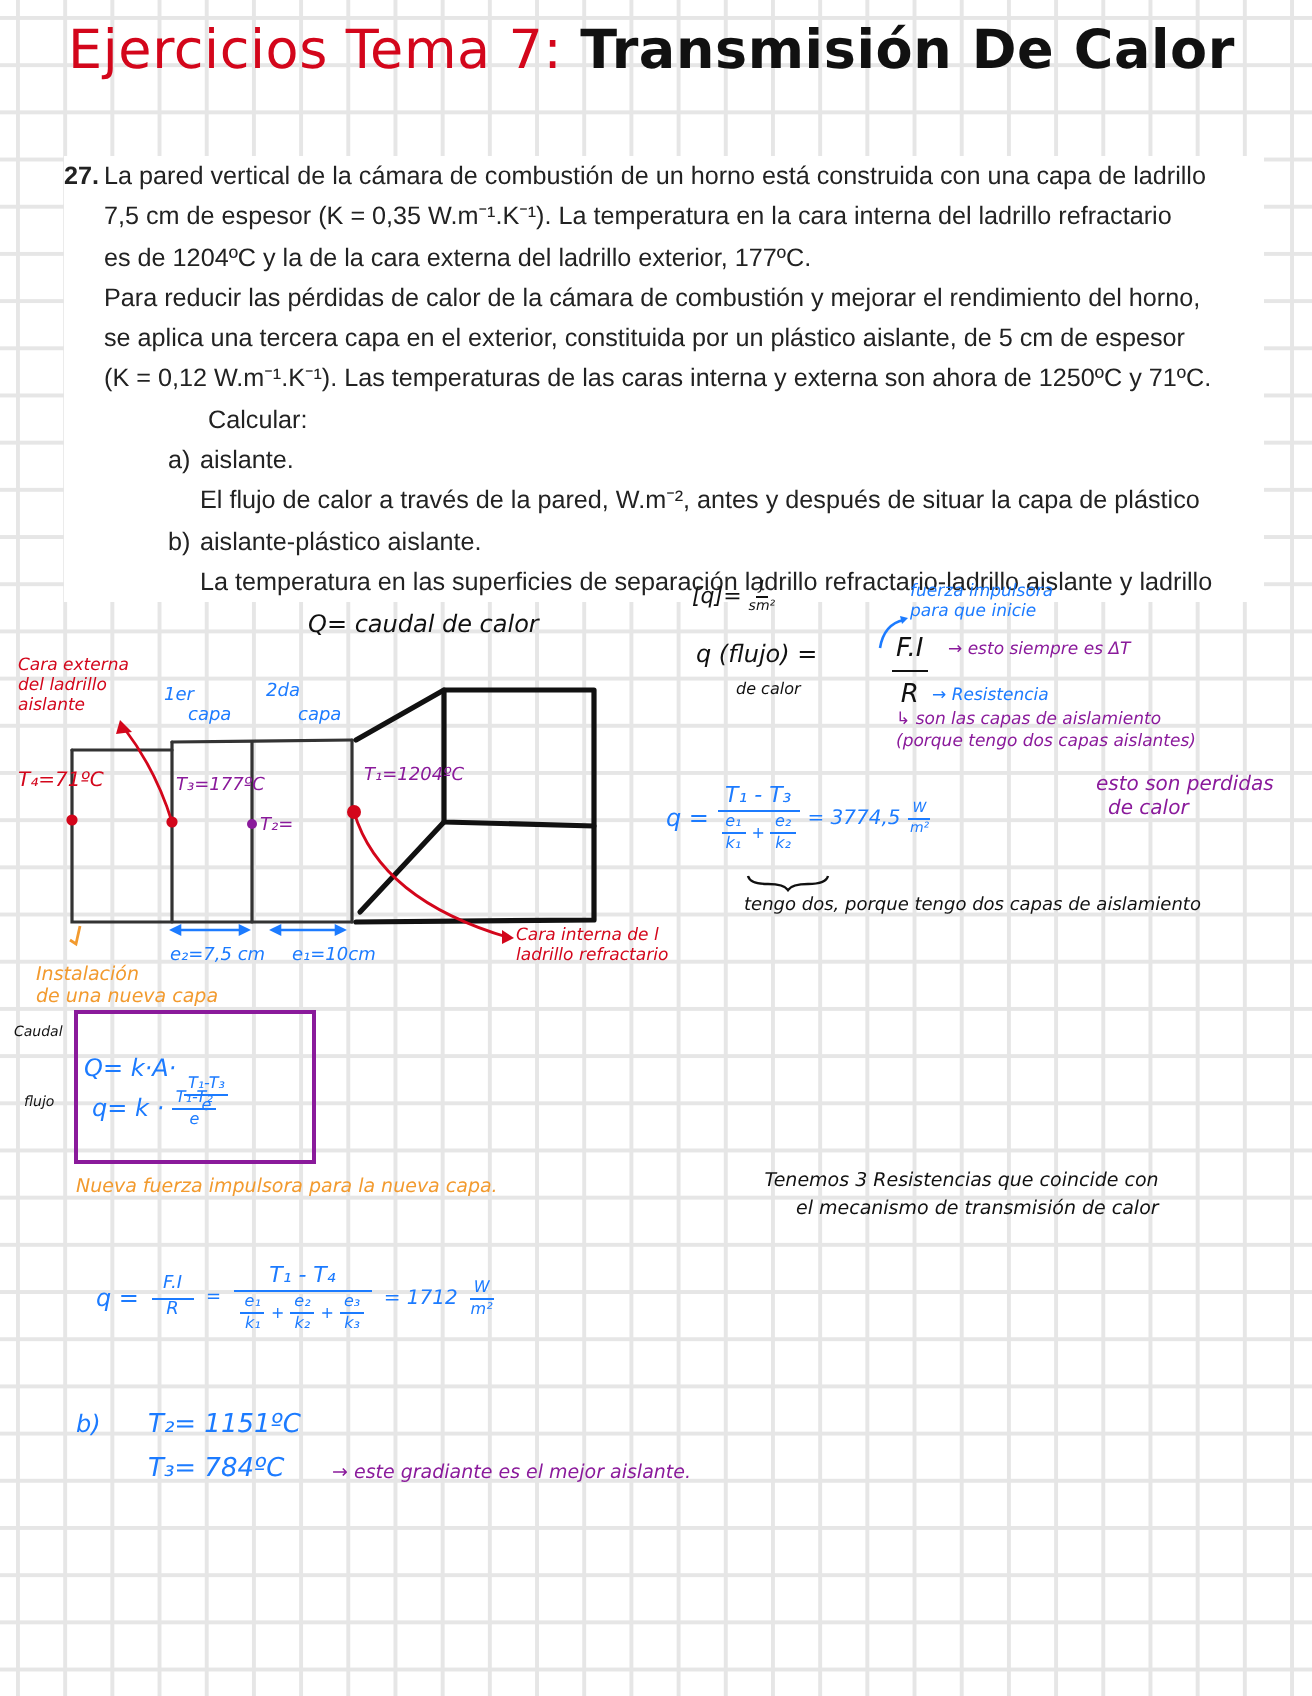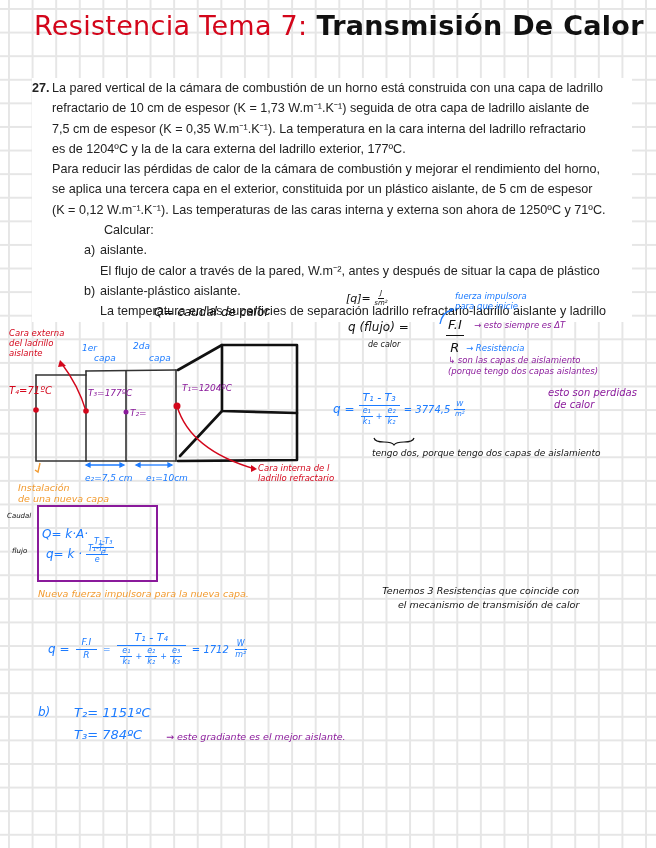--- a/index.html
+++ b/index.html
@@ -44,29 +44,28 @@
       border: 2px solid #8a1a9b; background: transparent;
     }
     .frac { display: inline-flex; flex-direction: column; align-items: center; vertical-align: middle; line-height: 1; }
     .frac .num-p { border-bottom: 1.5px solid currentColor; padding: 0 2px 1px; }
     .frac .den-p { padding-top: 1px; }
   </style>
 </head>
 <body>
 
 <div id="title" class="abs">
-  <span class="t-red">Resistencia Tema 7:</span>
+  <span class="t-red">Ejercicios Tema 7:</span>
   <span class="t-black">Transmisión De Calor</span>
 </div>
 
 <div id="problem">
   <span class="num">27.</span>
   <div class="para">
     <div>La pared vertical de la cámara de combustión de un horno está construida con una capa de ladrillo</div>
-    <div>refractario de 10 cm de espesor (K = 1,73 W.m⁻¹.K⁻¹) seguida de otra capa de ladrillo aislante de</div>
     <div>7,5 cm de espesor (K = 0,35 W.m⁻¹.K⁻¹). La temperatura en la cara interna del ladrillo refractario</div>
     <div>es de 1204ºC y la de la cara externa del ladrillo exterior, 177ºC.</div>
   </div>
   <div class="para">
     <div>Para reducir las pérdidas de calor de la cámara de combustión y mejorar el rendimiento del horno,</div>
     <div>se aplica una tercera capa en el exterior, constituida por un plástico aislante, de 5 cm de espesor</div>
     <div>(K = 0,12 W.m⁻¹.K⁻¹). Las temperaturas de las caras interna y externa son ahora de 1250ºC y 71ºC.</div>
   </div>
   <div class="calc">Calcular:</div>
   <div class="item">

